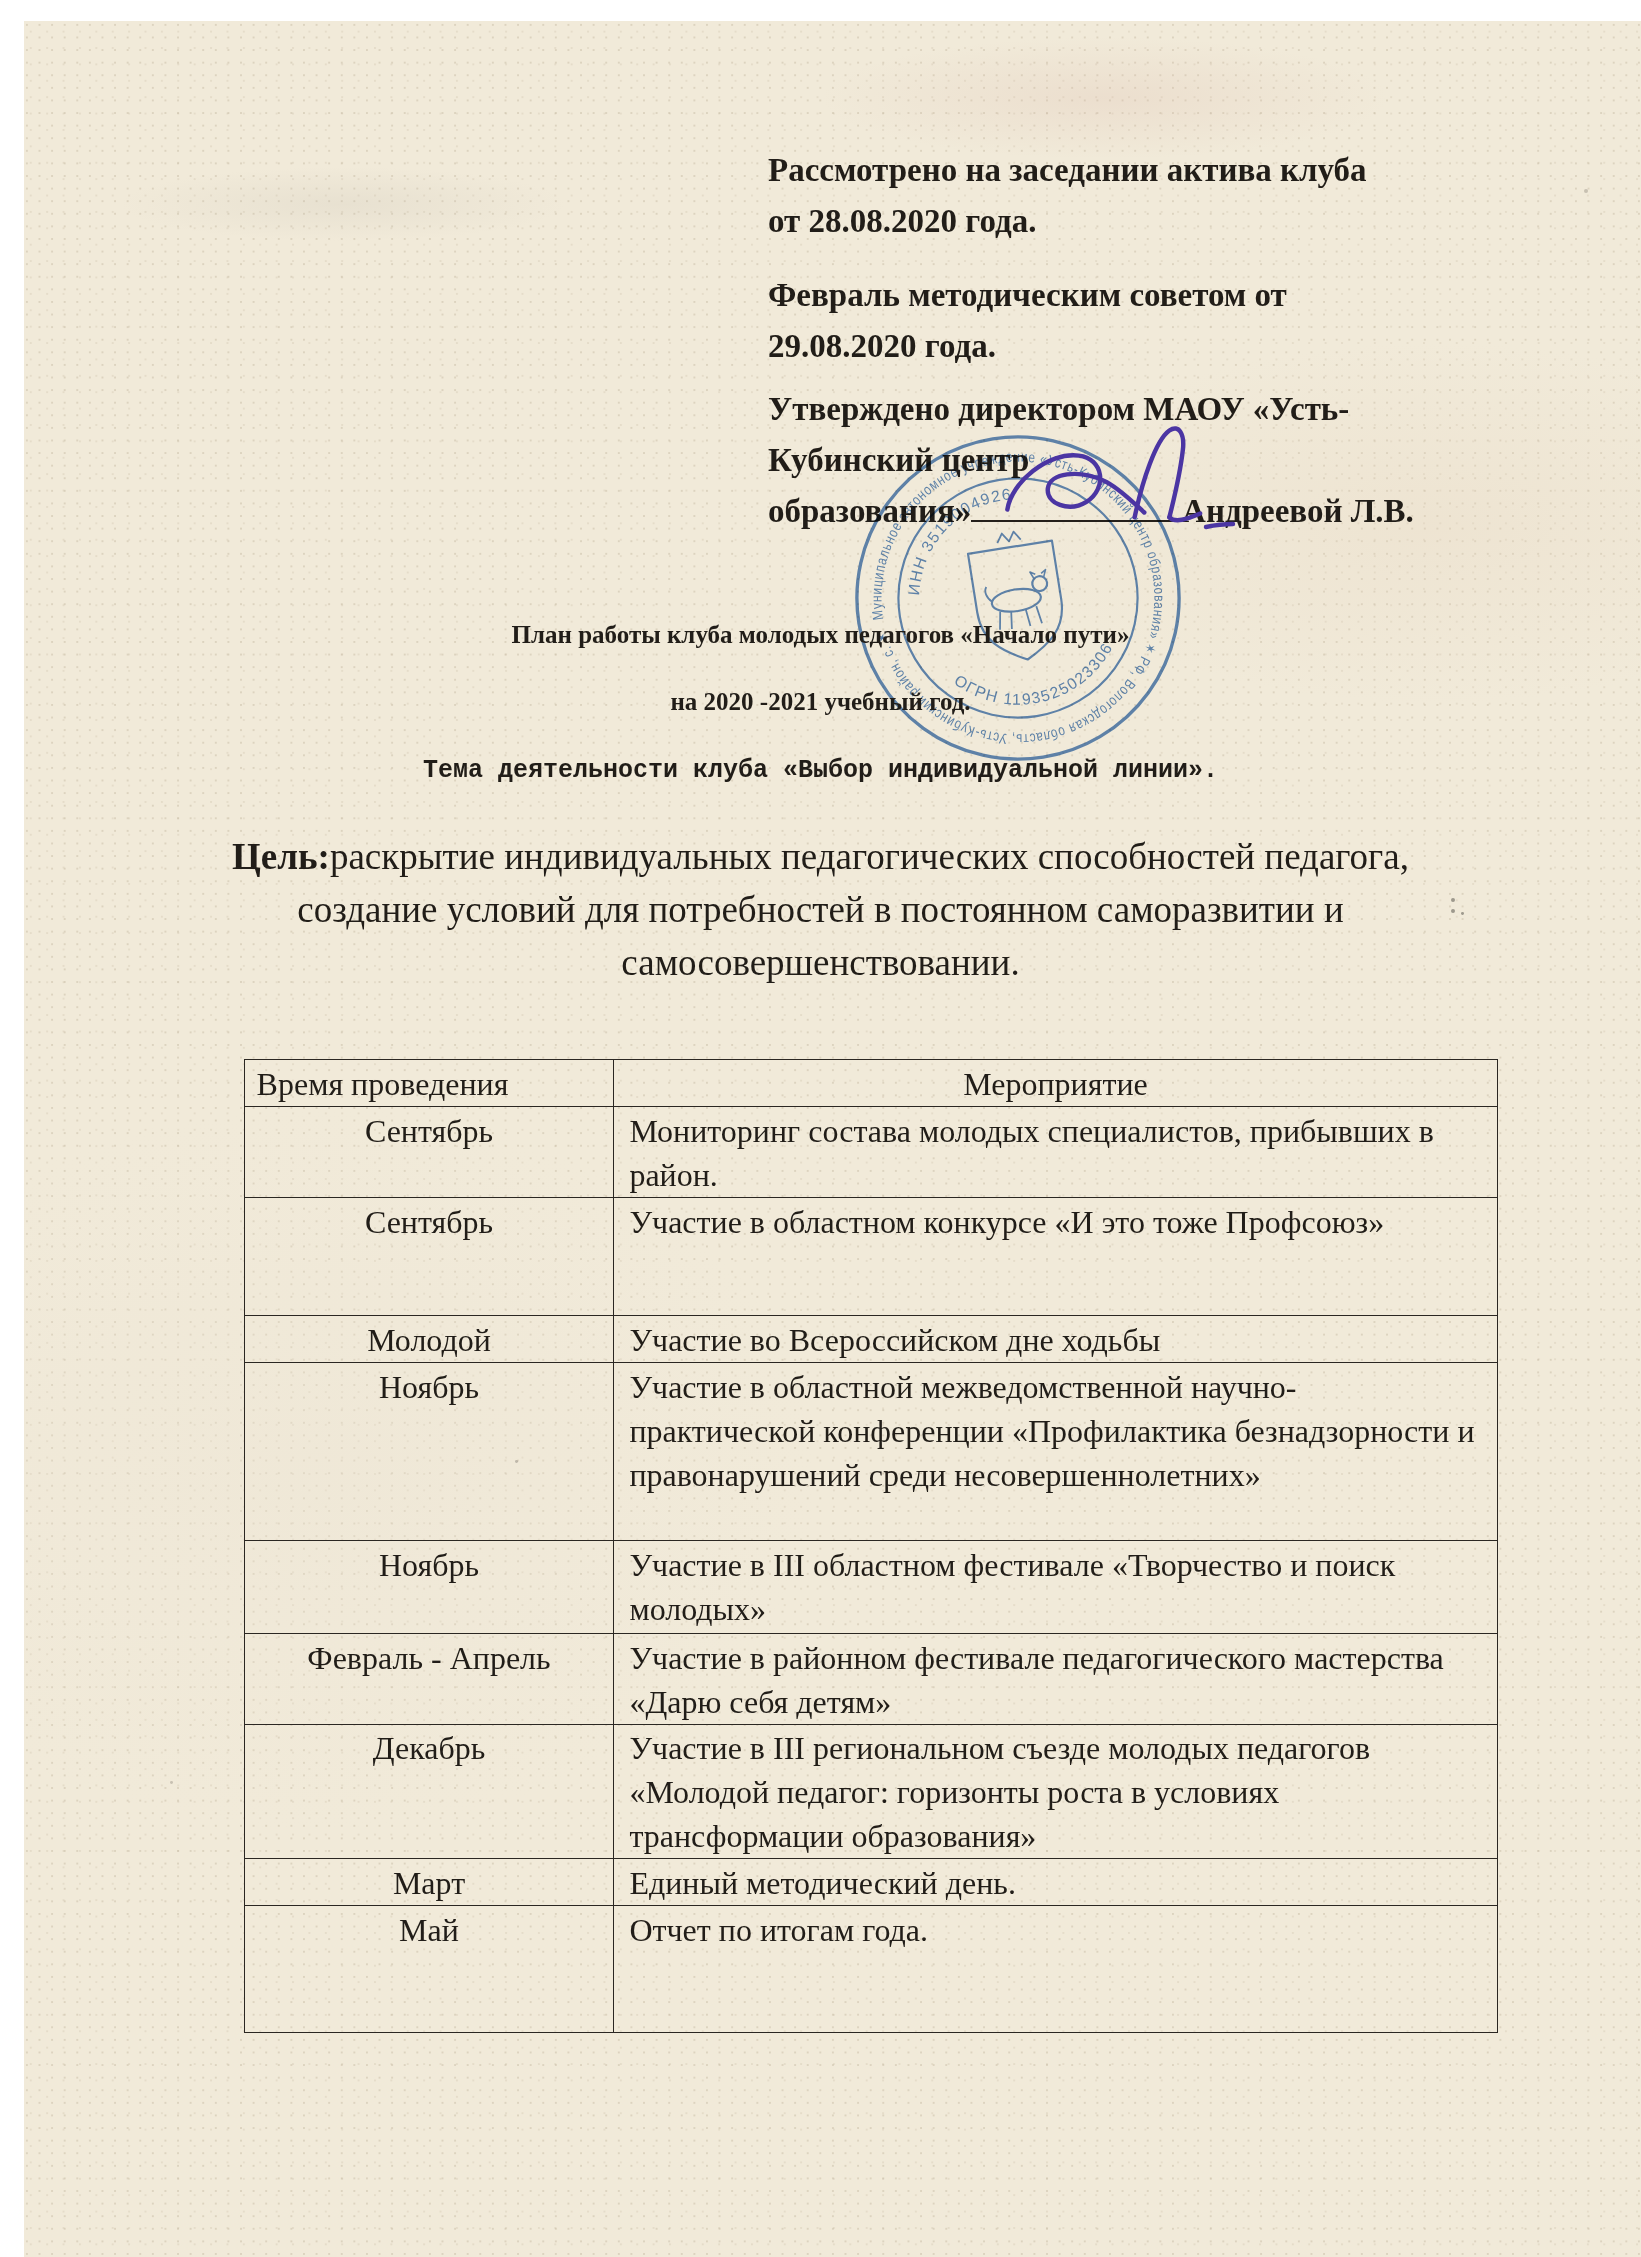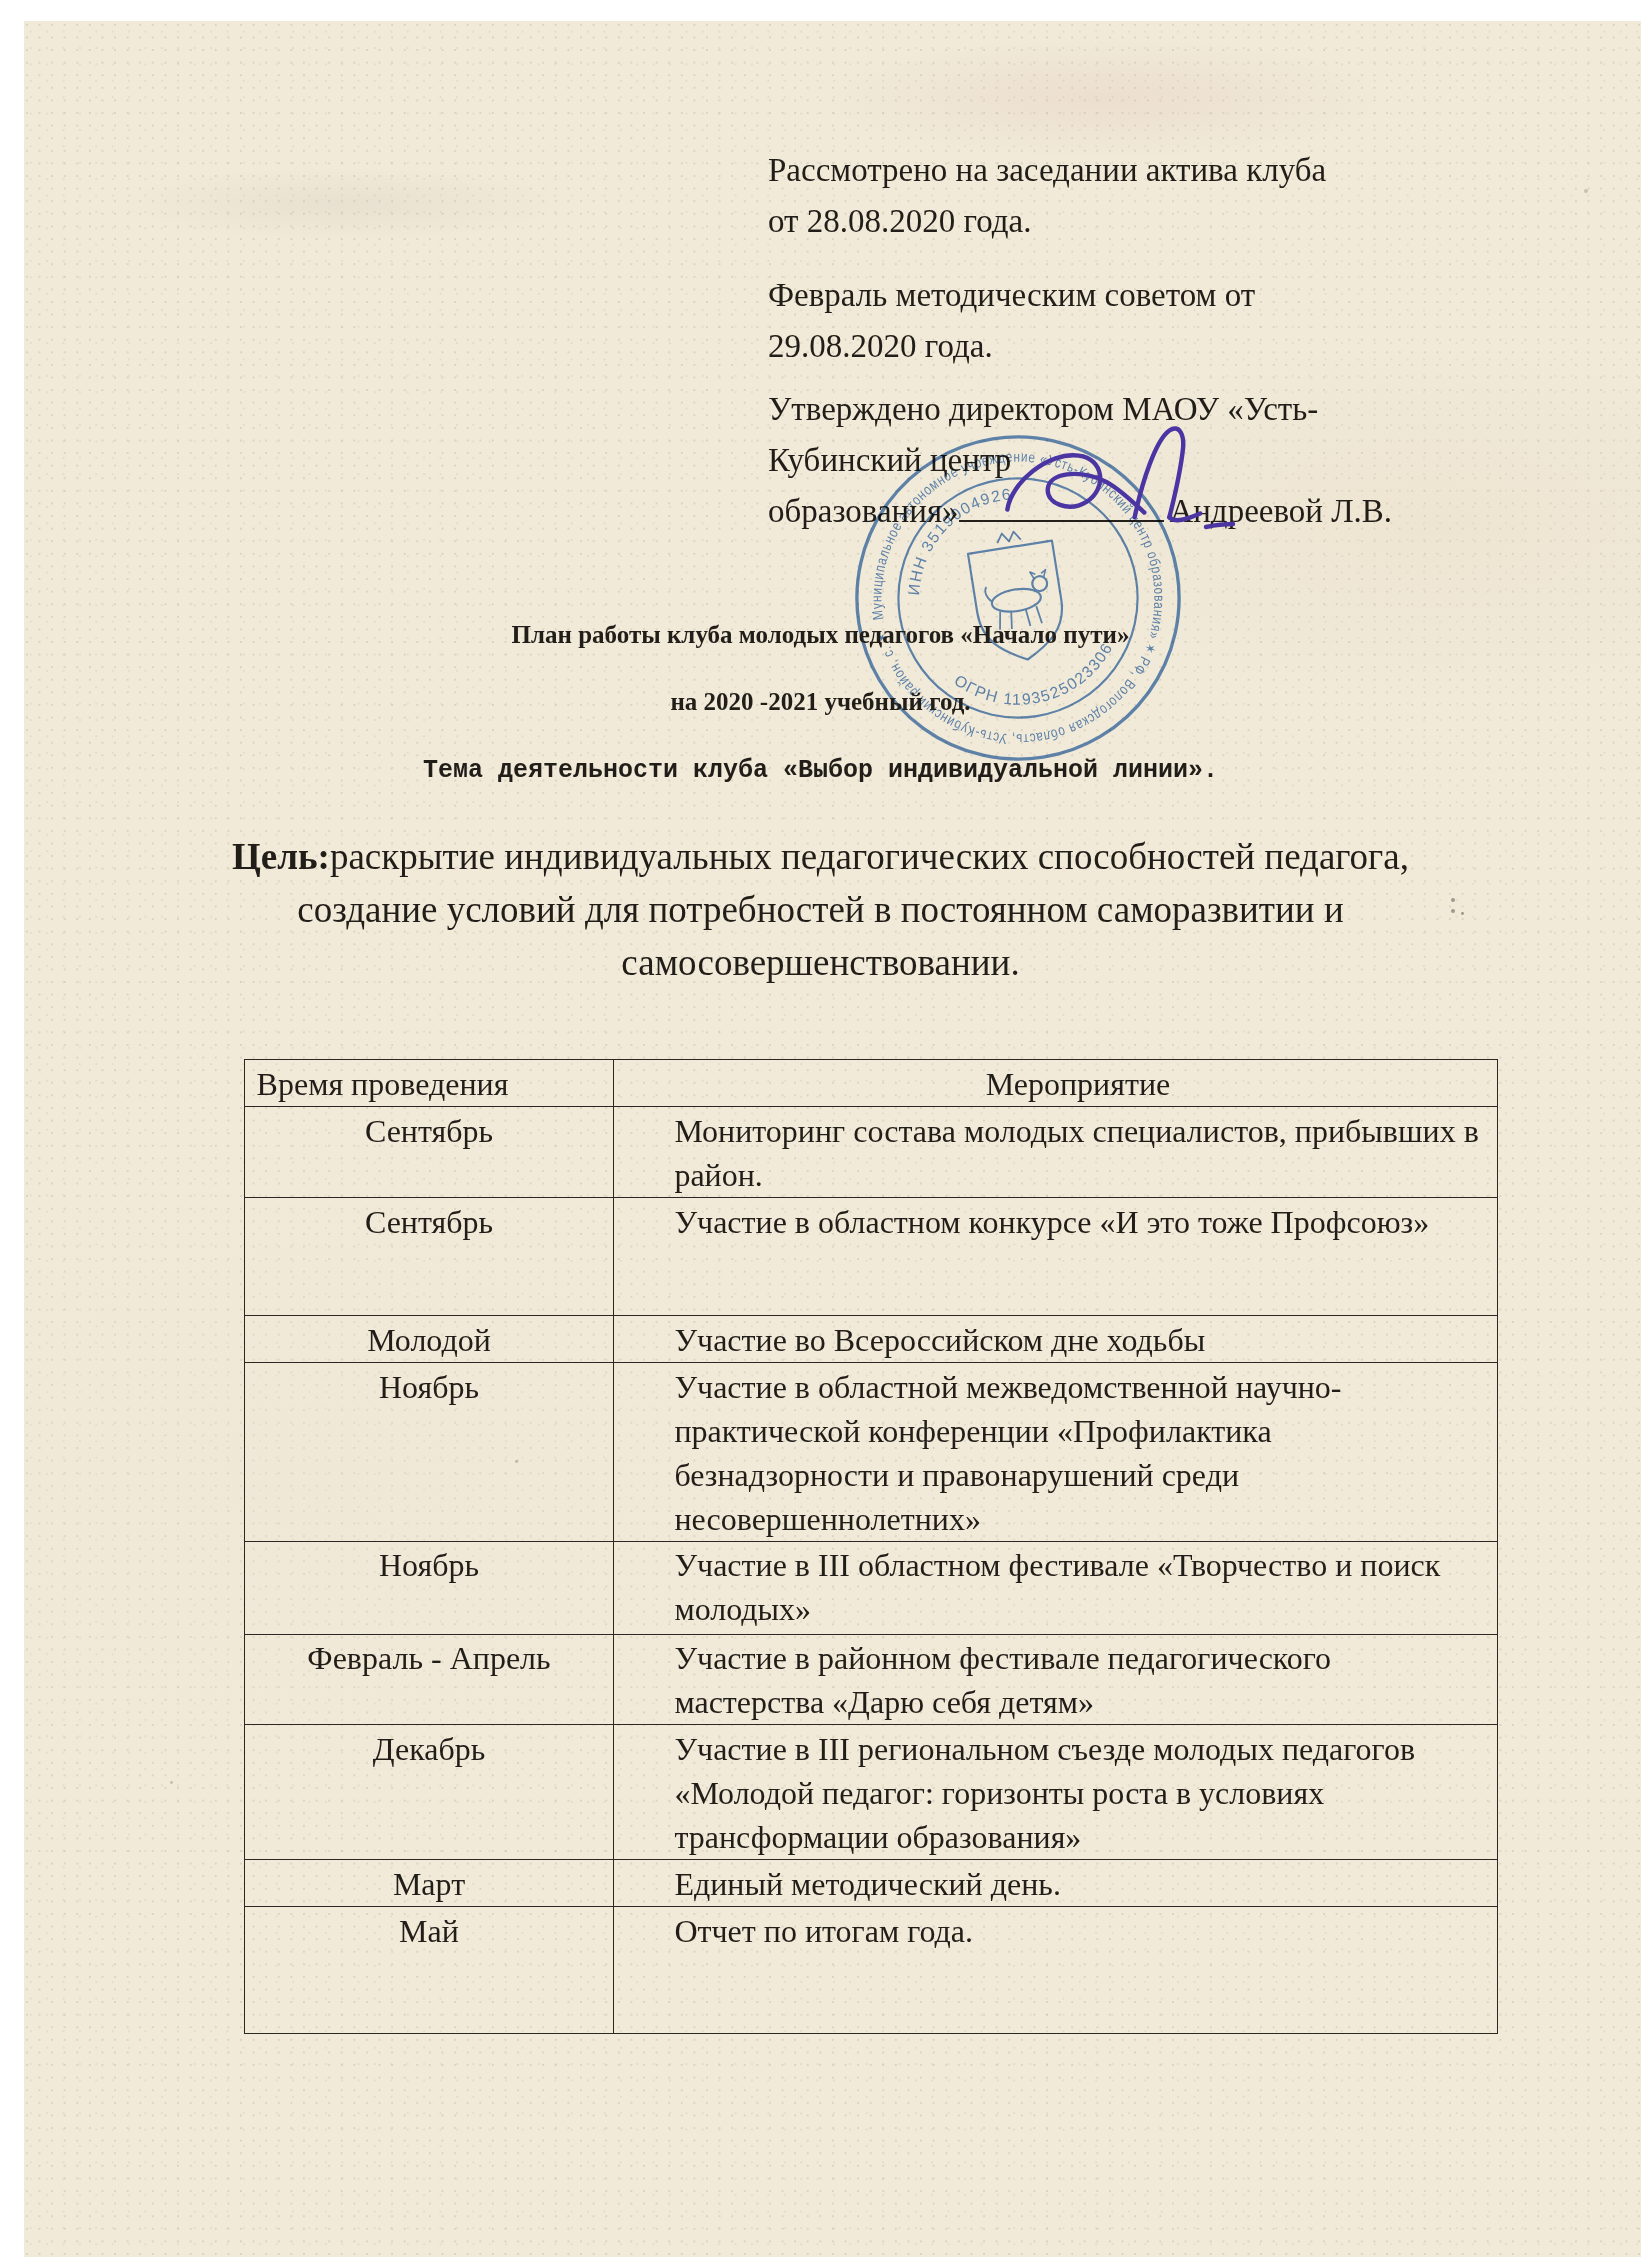--- a/index.html
+++ b/index.html
@@ -17,21 +17,21 @@
       radial-gradient(ellipse 579px 251px at 1410px 502px, rgba(228,210,188,.25), transparent 72%),
       radial-gradient(ellipse 676px 483px at 290px 1448px, rgba(236,228,212,.35), transparent 75%),
       radial-gradient(circle 1px at 2.9px 3.9px,  rgba(196,184,160,.45) 1px, transparent 1.5px),
       radial-gradient(circle 1px at 6.8px 10.6px, rgba(209,198,176,.38) 1px, transparent 1.5px);
     background-size:auto,auto,auto,auto,12.6px 12.6px,16.4px 16.4px;
   }
   .abs{position:absolute;}
   .noint{cursor:default;}
 
   
-  #approvals{left:768px;top:145px;width:676px;font-weight:normal;font-size:33px;line-height:51px;}
+  #approvals{left:768px;top:145px;width:676px;font-weight:bold;font-size:33px;line-height:51px;}
   #approvals .appr-p{margin:0;}
   #approvals .gap1{margin-bottom:23px;}
   #approvals .gap2{margin-bottom:11.6px;}
   .sig-line{white-space:nowrap;}
   .sig-underline{display:inline-block;width:205px;height:33px;border-bottom:2.9px solid #241f1a;margin-right:5.8px;}
 
   
   #stamp{left:850px;top:430px;width:336px;height:336px;mix-blend-mode:multiply;opacity:.88;transform:rotate(-9deg);}
   #stamp text{font-family:"Liberation Sans","DejaVu Sans",sans-serif;fill:#4d7dbd;}
   #stamp .ring-t{font-size:15px;letter-spacing:1px;}
@@ -45,21 +45,21 @@
   #title-1{top:621px;}
   #title-2{top:688px;}
   #title-3{top:756px;font-family:Liberation Mono, monospace;}
 
   
   #goal{left:193px;top:830px;width:1255px;text-align:center;font-size:37px;line-height:53px;}
   #goal .goal-label{font-weight:bold;}
 
   
   #plan-table{left:244px;top:1059px;width:1254px;border:1.9px solid #2b2722;font-size:32px;line-height:44px;box-sizing:border-box;}
-  .trow{display:flex;border-top:1.9px solid #2b2722;gap:45px;}
+  .trow{display:flex;border-top:1.9px solid #2b2722;}
   .trow:first-child{border-top:none;}
   .tc-time{width:369px;flex:0 0 369px;border-right:1.9px solid #2b2722;text-align:center;padding-top:1.9px;box-sizing:border-box;}
   .tc-time.hdr{text-align:left;padding-left:11.6px;}
   .tc-event{flex:1;padding:1.9px 15.4px 0 15.4px;}
   .tc-event.hdr{text-align:center;padding:1.9px 0 0 0;}
 
   
   .speck{position:absolute;border-radius:50%;background:rgba(90,85,78,.55);}
 </style>
 </head>

